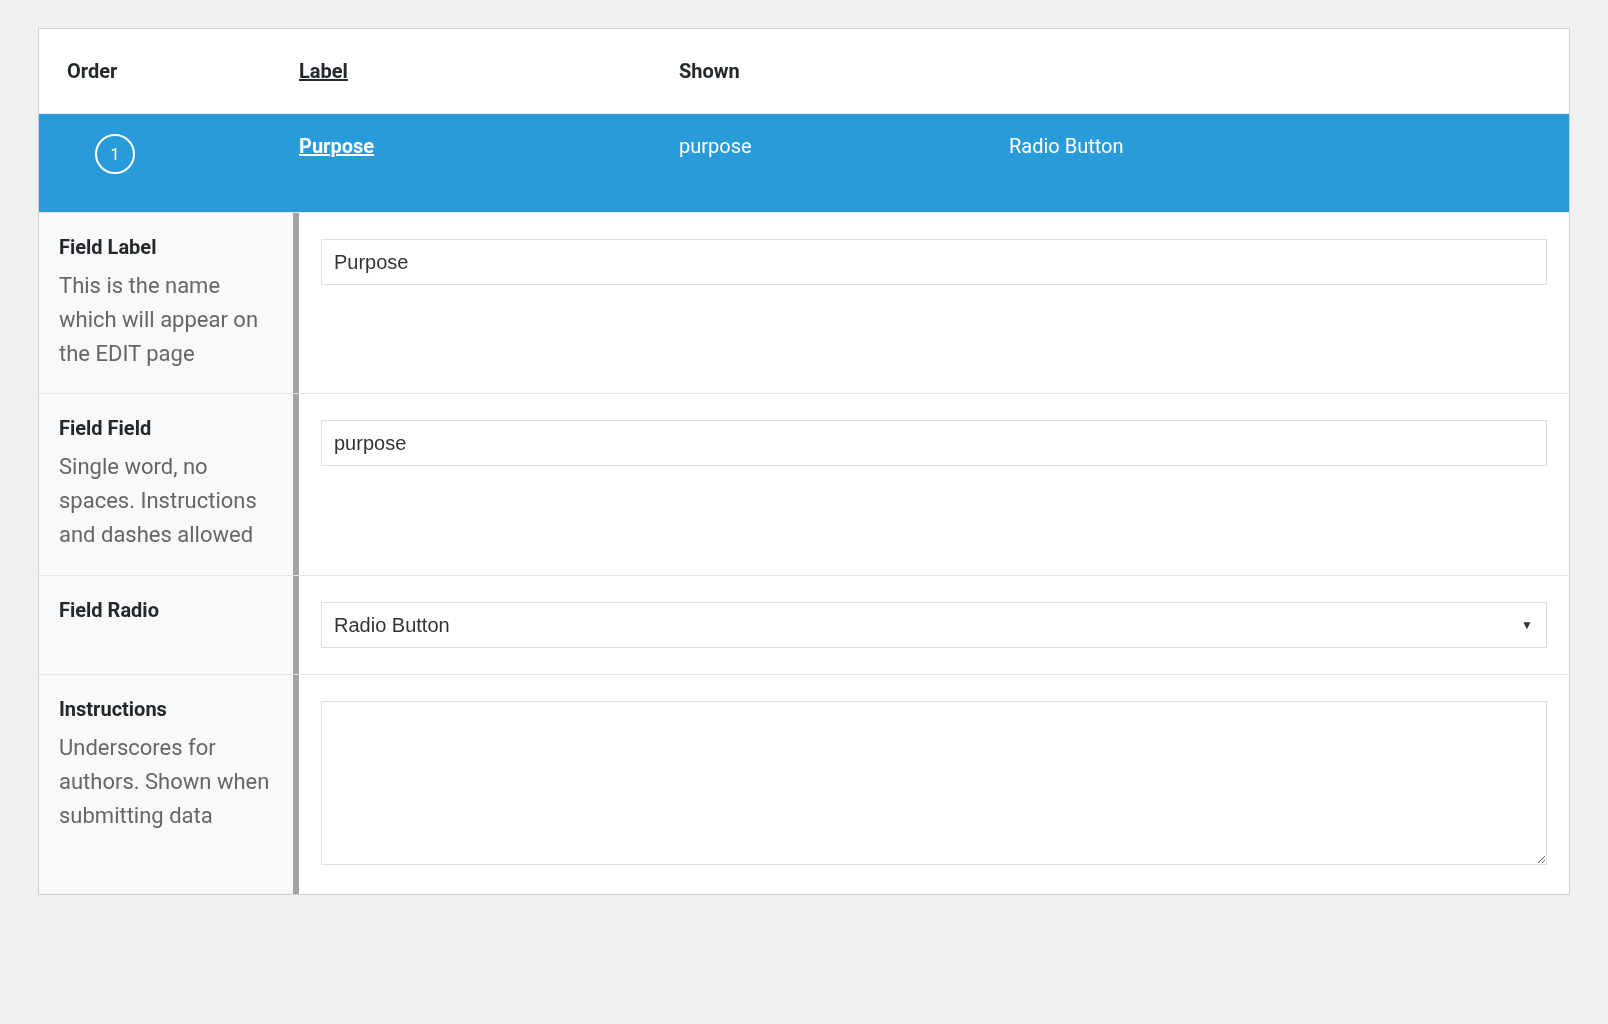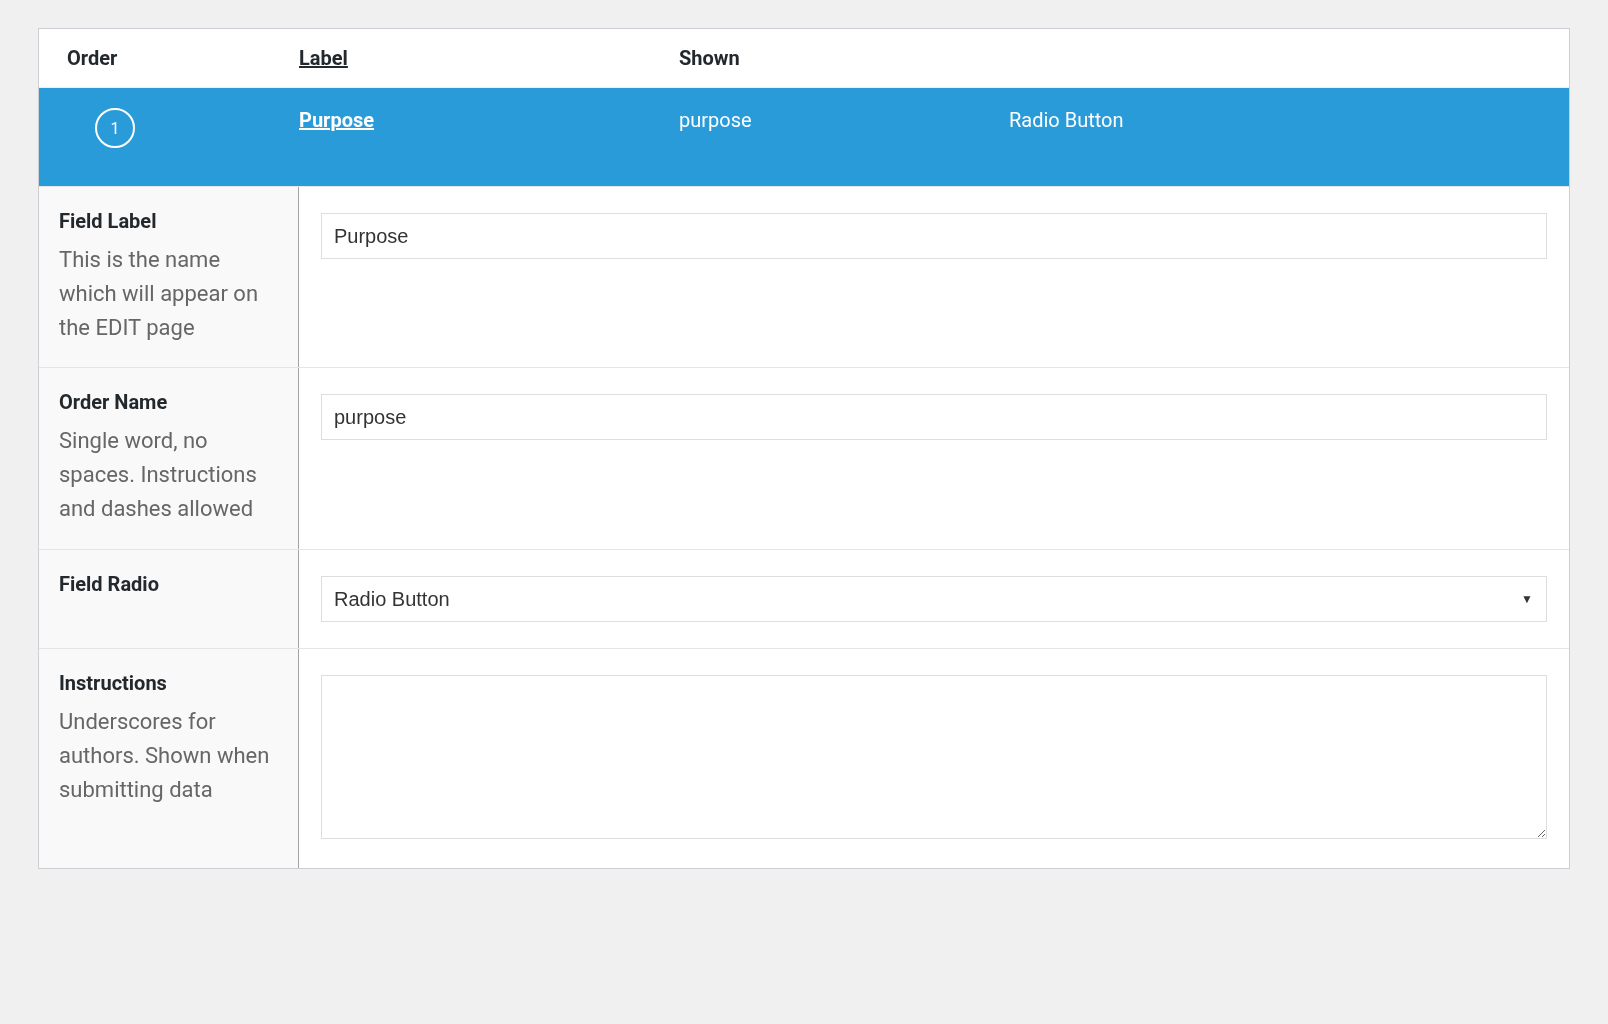--- a/index.html
+++ b/index.html
@@ -13,21 +13,21 @@
       padding: 28px 38px;
       font-size: 14px;
       color: #3c434a;
     }
     .table-container {
       background: #fff;
       border: 1px solid #ccd0d4;
     }
     .header-row {
       display: flex;
-      padding: 17px 0;
+      padding: 30px 0;
       border-bottom: 1px solid #eee;
     }
     .header-row .col {
       font-weight: 700;
       font-size: 20px;
       color: #23282d;
     }
     .col-order {
       width: 260px;
       padding-left: 28px;
@@ -67,21 +67,21 @@
       font-weight: 400;
       margin-left: 28px;
     }
     .settings-row {
       display: flex;
       border-top: 1px solid #e5e5e5;
     }
     .settings-label {
       width: 260px;
       background: #f9f9f9;
-      border-right: 1px solid #a3a3a3;
+      border-right: 6px solid #a3a3a3;
       padding: 22px 20px 22px 20px;
     }
     .settings-label-title {
       font-weight: 700;
       font-size: 20px;
       color: #23282d;
       margin-bottom: 10px;
     }
     .settings-label-desc {
       font-size: 22px;
@@ -162,21 +162,21 @@
       <div class="settings-label-title">Field Label</div>
       <div class="settings-label-desc">This is the name which will appear on the EDIT page</div>
     </div>
     <div class="settings-input">
       <input type="text" class="text-input" value="Purpose" style="">
     </div>
   </div>
 
   <div class="settings-row">
     <div class="settings-label">
-      <div class="settings-label-title">Order Name</div>
+      <div class="settings-label-title">Field Field</div>
       <div class="settings-label-desc">Single word, no spaces. Instructions and dashes allowed</div>
     </div>
     <div class="settings-input">
       <input type="text" class="text-input" value="purpose" style="">
     </div>
   </div>
 
   <div class="settings-row">
     <div class="settings-label">
       <div class="settings-label-title">Field Radio</div>

